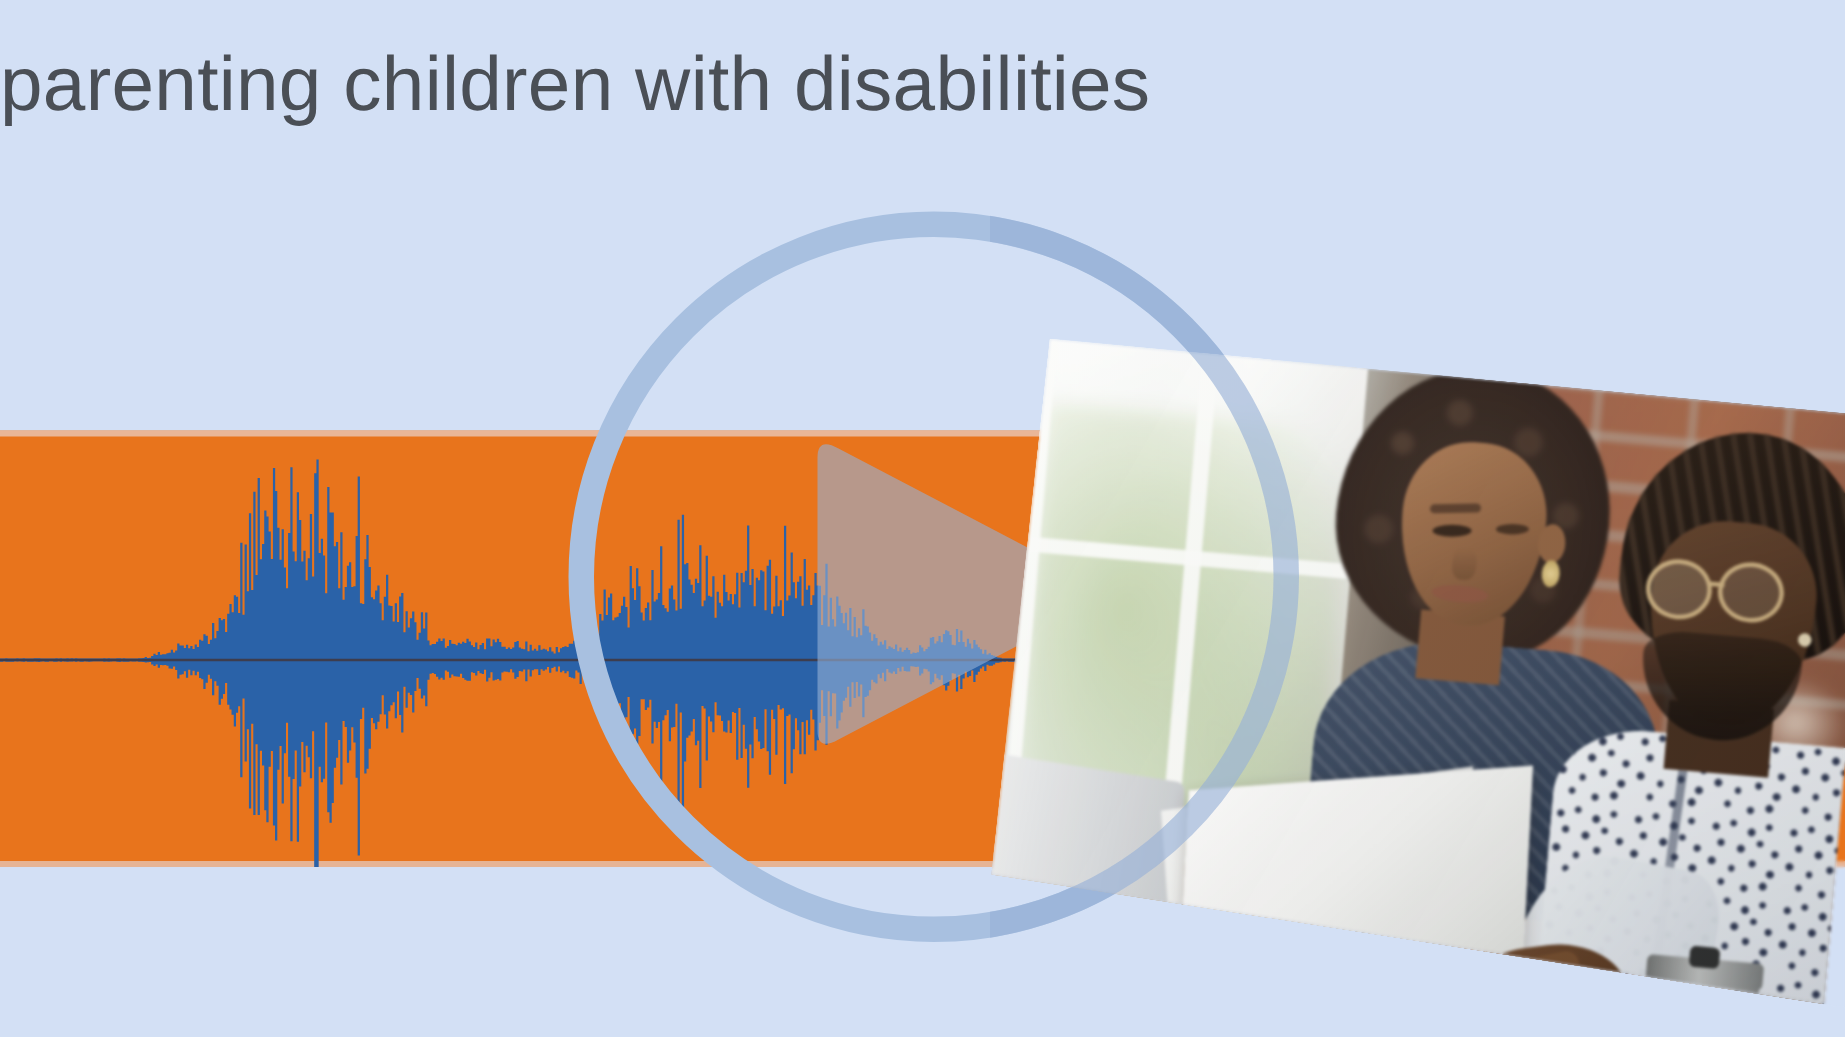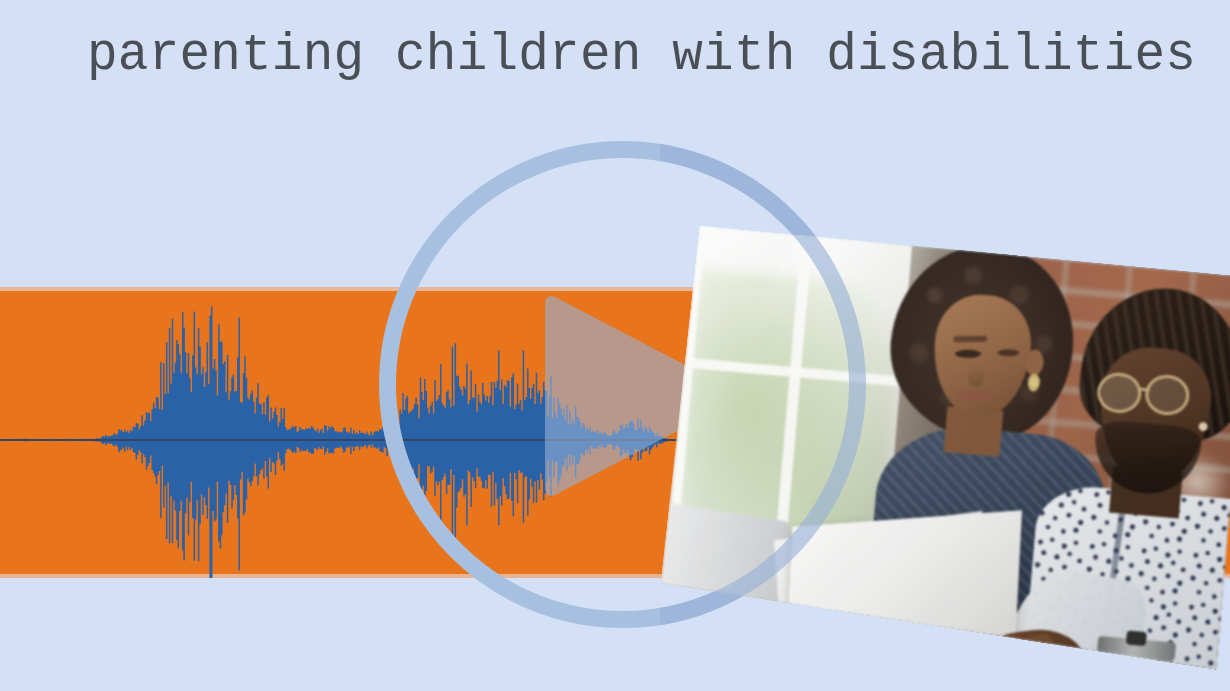--- a/index.html
+++ b/index.html
@@ -12,23 +12,23 @@
     position: relative;
     width: 1230px; height: 691px;
     background: #d3e0f5;
     overflow: hidden;
   }
 
   
   #title {
     position: absolute;
     left: 0; right: 0; top: 27px;
-    text-align: right;
+    text-align: left;
     padding-right: 34px;
-    font-family: Liberation Mono, monospace;
+    font-family: Liberation Sans, sans-serif;
     font-size: 51px;
     font-weight: 400;
     letter-spacing: 0.2px;
     color: #4a4f56;
     white-space: nowrap;
     line-height: 1.15;
     z-index: 40;
   }
 
   

